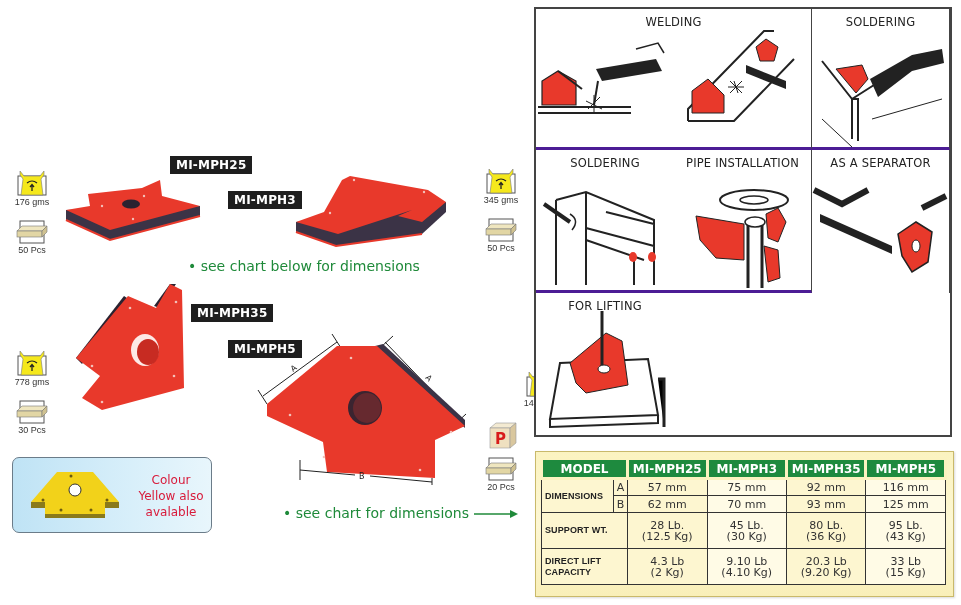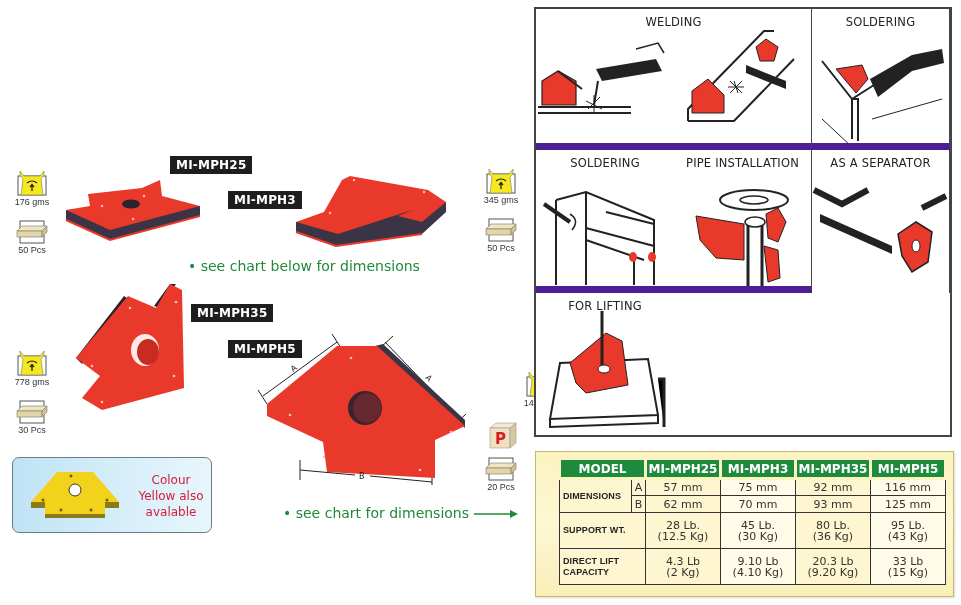--- a/index.html
+++ b/index.html
@@ -27,41 +27,41 @@
     position: absolute; left: 118px; top: 14px; width: 80px; text-align: center;
     color: #d81b3b; font-family: "DejaVu Sans", sans-serif; font-size: 12px; line-height: 16px;
   }
 
   
   .app-grid {
     position: absolute; left: 534px; top: 7px; width: 418px; height: 430px;
     border: 2px solid #444; display: grid;
     grid-template-columns: 138px 138px 138px; grid-template-rows: 141px 143px 142px;
   }
-  .cell { position: relative; border-right: 1px solid #444; border-bottom: 7px solid #4c1d95; background: #fff; overflow: hidden; }
+  .cell { position: relative; border-right: 1px solid #444; border-bottom: 3px solid #4c1d95; background: #fff; overflow: hidden; }
   .cell:nth-child(3n) { border-right: none; }
   .cell.last-row { border-bottom: none; }
   .cell-title {
     position: absolute; top: 6px; left: 0; right: 0; text-align: center;
     font-family: "DejaVu Sans", sans-serif; font-size: 11.5px; color: #222; letter-spacing: 0.2px;
   }
   .cell-subtitle {
     position: absolute; bottom: 8px; left: 0; right: 0; text-align: center;
     font-family: "DejaVu Sans", sans-serif; font-size: 11.5px; color: #222;
   }
   .cell svg { position: absolute; left: 0; top: 0; }
   .welding-span { grid-column: 1 / 3; display: grid; grid-template-columns: 138px 138px; }
   .welding-span .half { position: relative; }
   .welding-span .half:first-child { border-right: 1px solid #444; margin-top: 20px; }
 
   
   .spec-table-wrap {
     position: absolute; left: 535px; top: 451px; width: 419px; height: 146px;
     background: linear-gradient(180deg, #fbf3c0 0%, #fdf7d4 50%, #f9efb8 100%);
-    border: 1px solid #c9b96a; padding: 5px 6px 4px 22px;
+    border: 1px solid #c9b96a; padding: 5px 6px 4px 4px;
     box-shadow: 1px 1px 2px rgba(0,0,0,0.15);
   }
   table.spec { width: 100%; border-collapse: collapse; table-layout: fixed; }
   table.spec th {
     background: #1e8a3e; color: #fff; font-family: "DejaVu Sans", sans-serif; font-weight: bold;
     font-size: 12px; height: 20px; border: 3px solid #fbf3c0; padding: 0;
   }
   table.spec td {
     border: 1px solid #333; text-align: center; font-family: "DejaVu Sans", sans-serif;
     font-size: 11px; color: #333; line-height: 11px; padding: 0;

